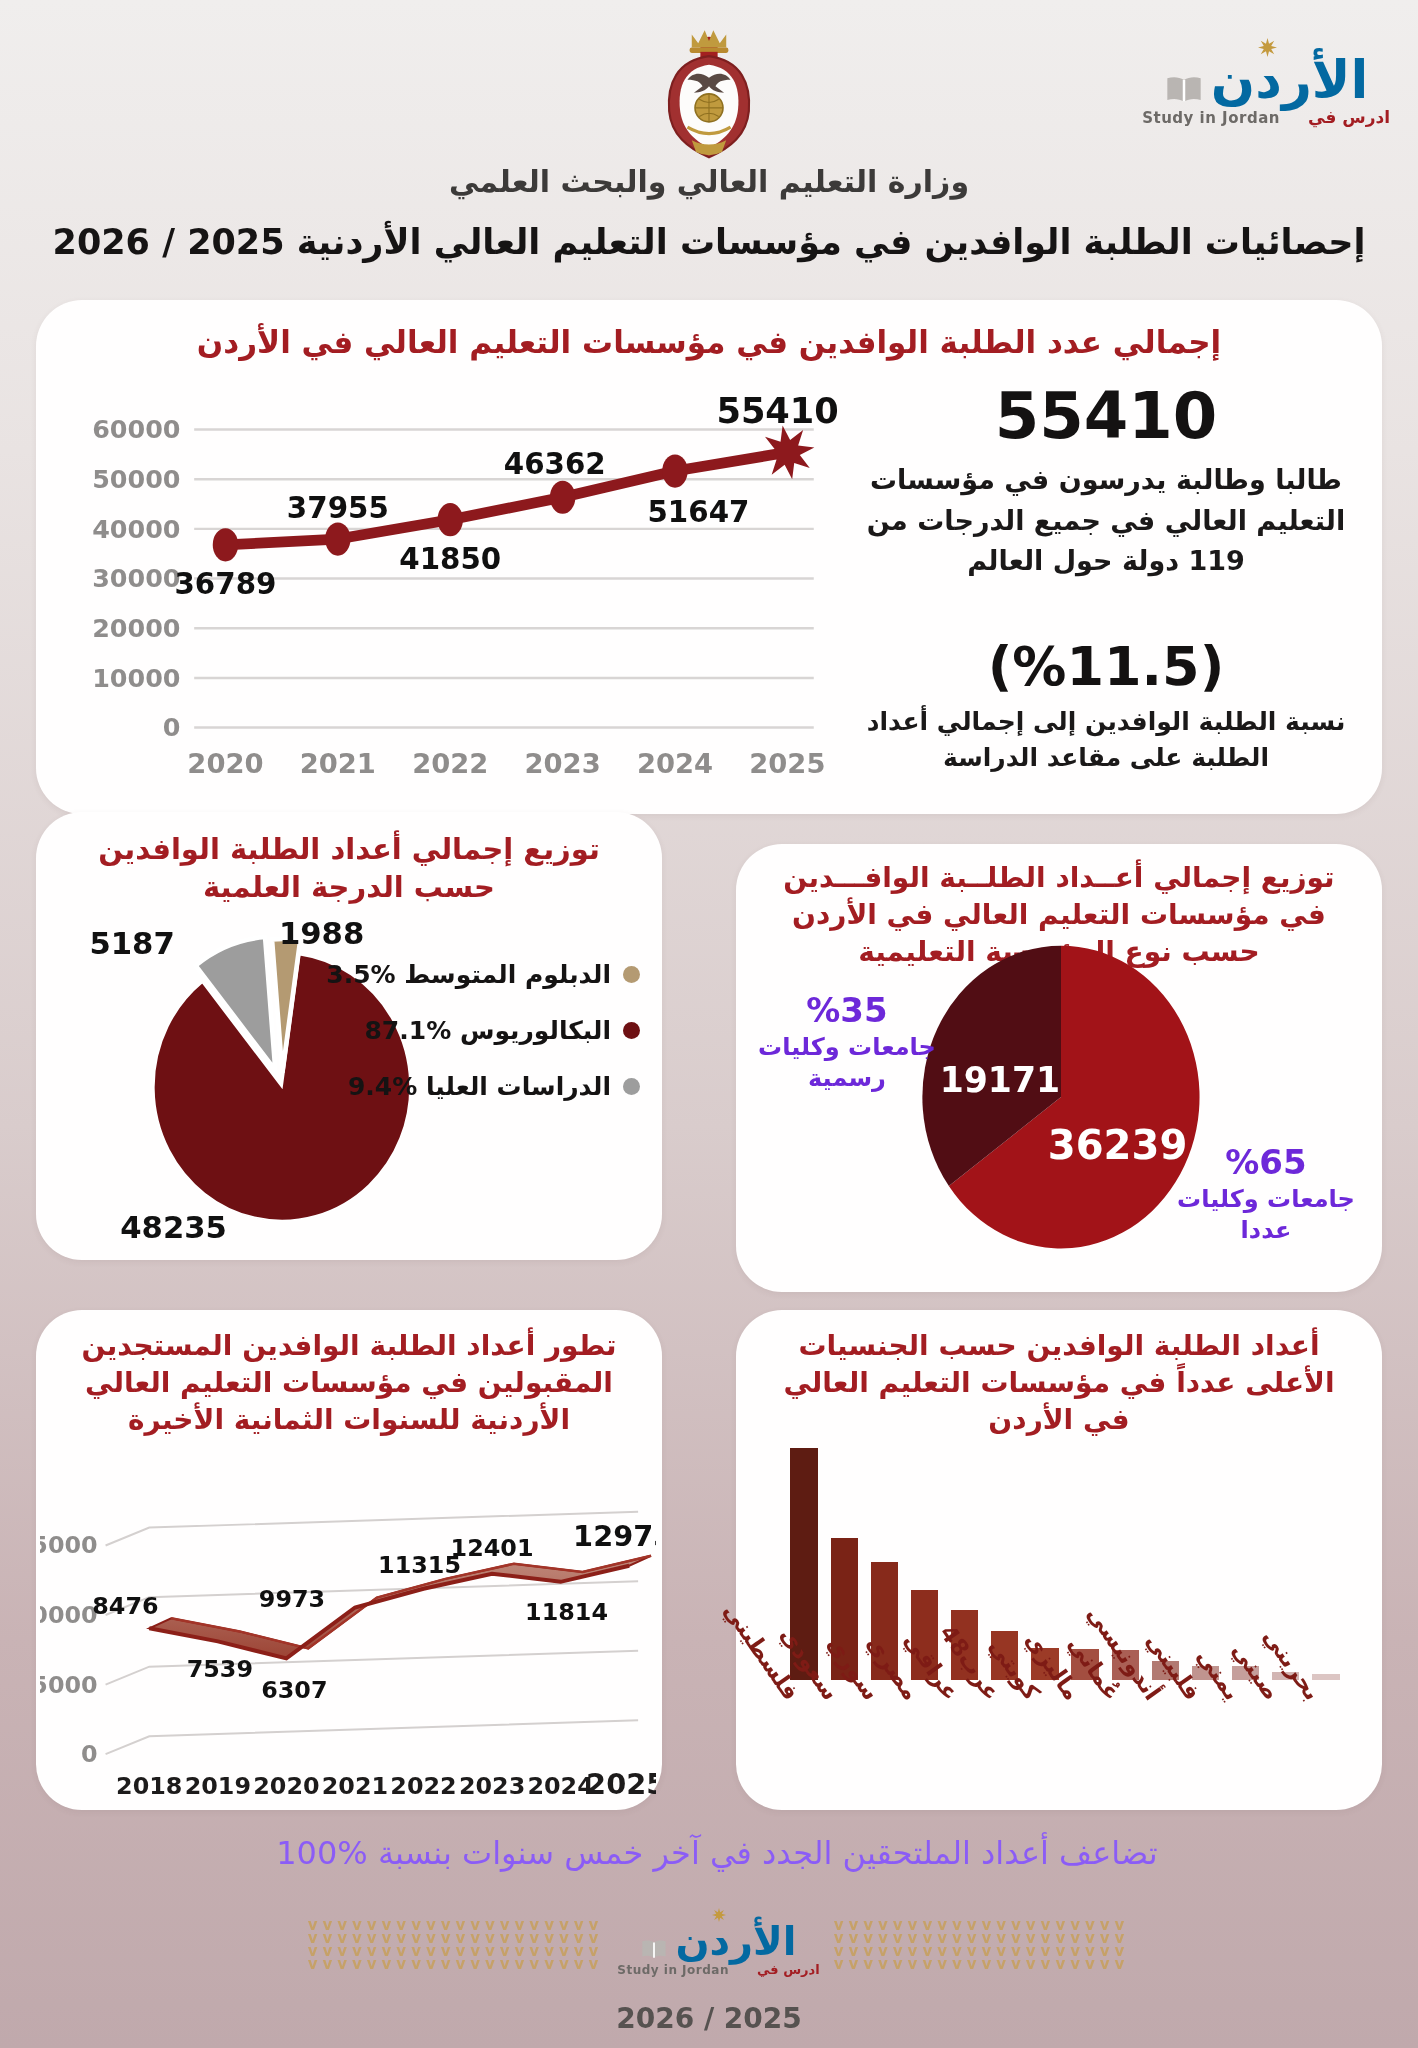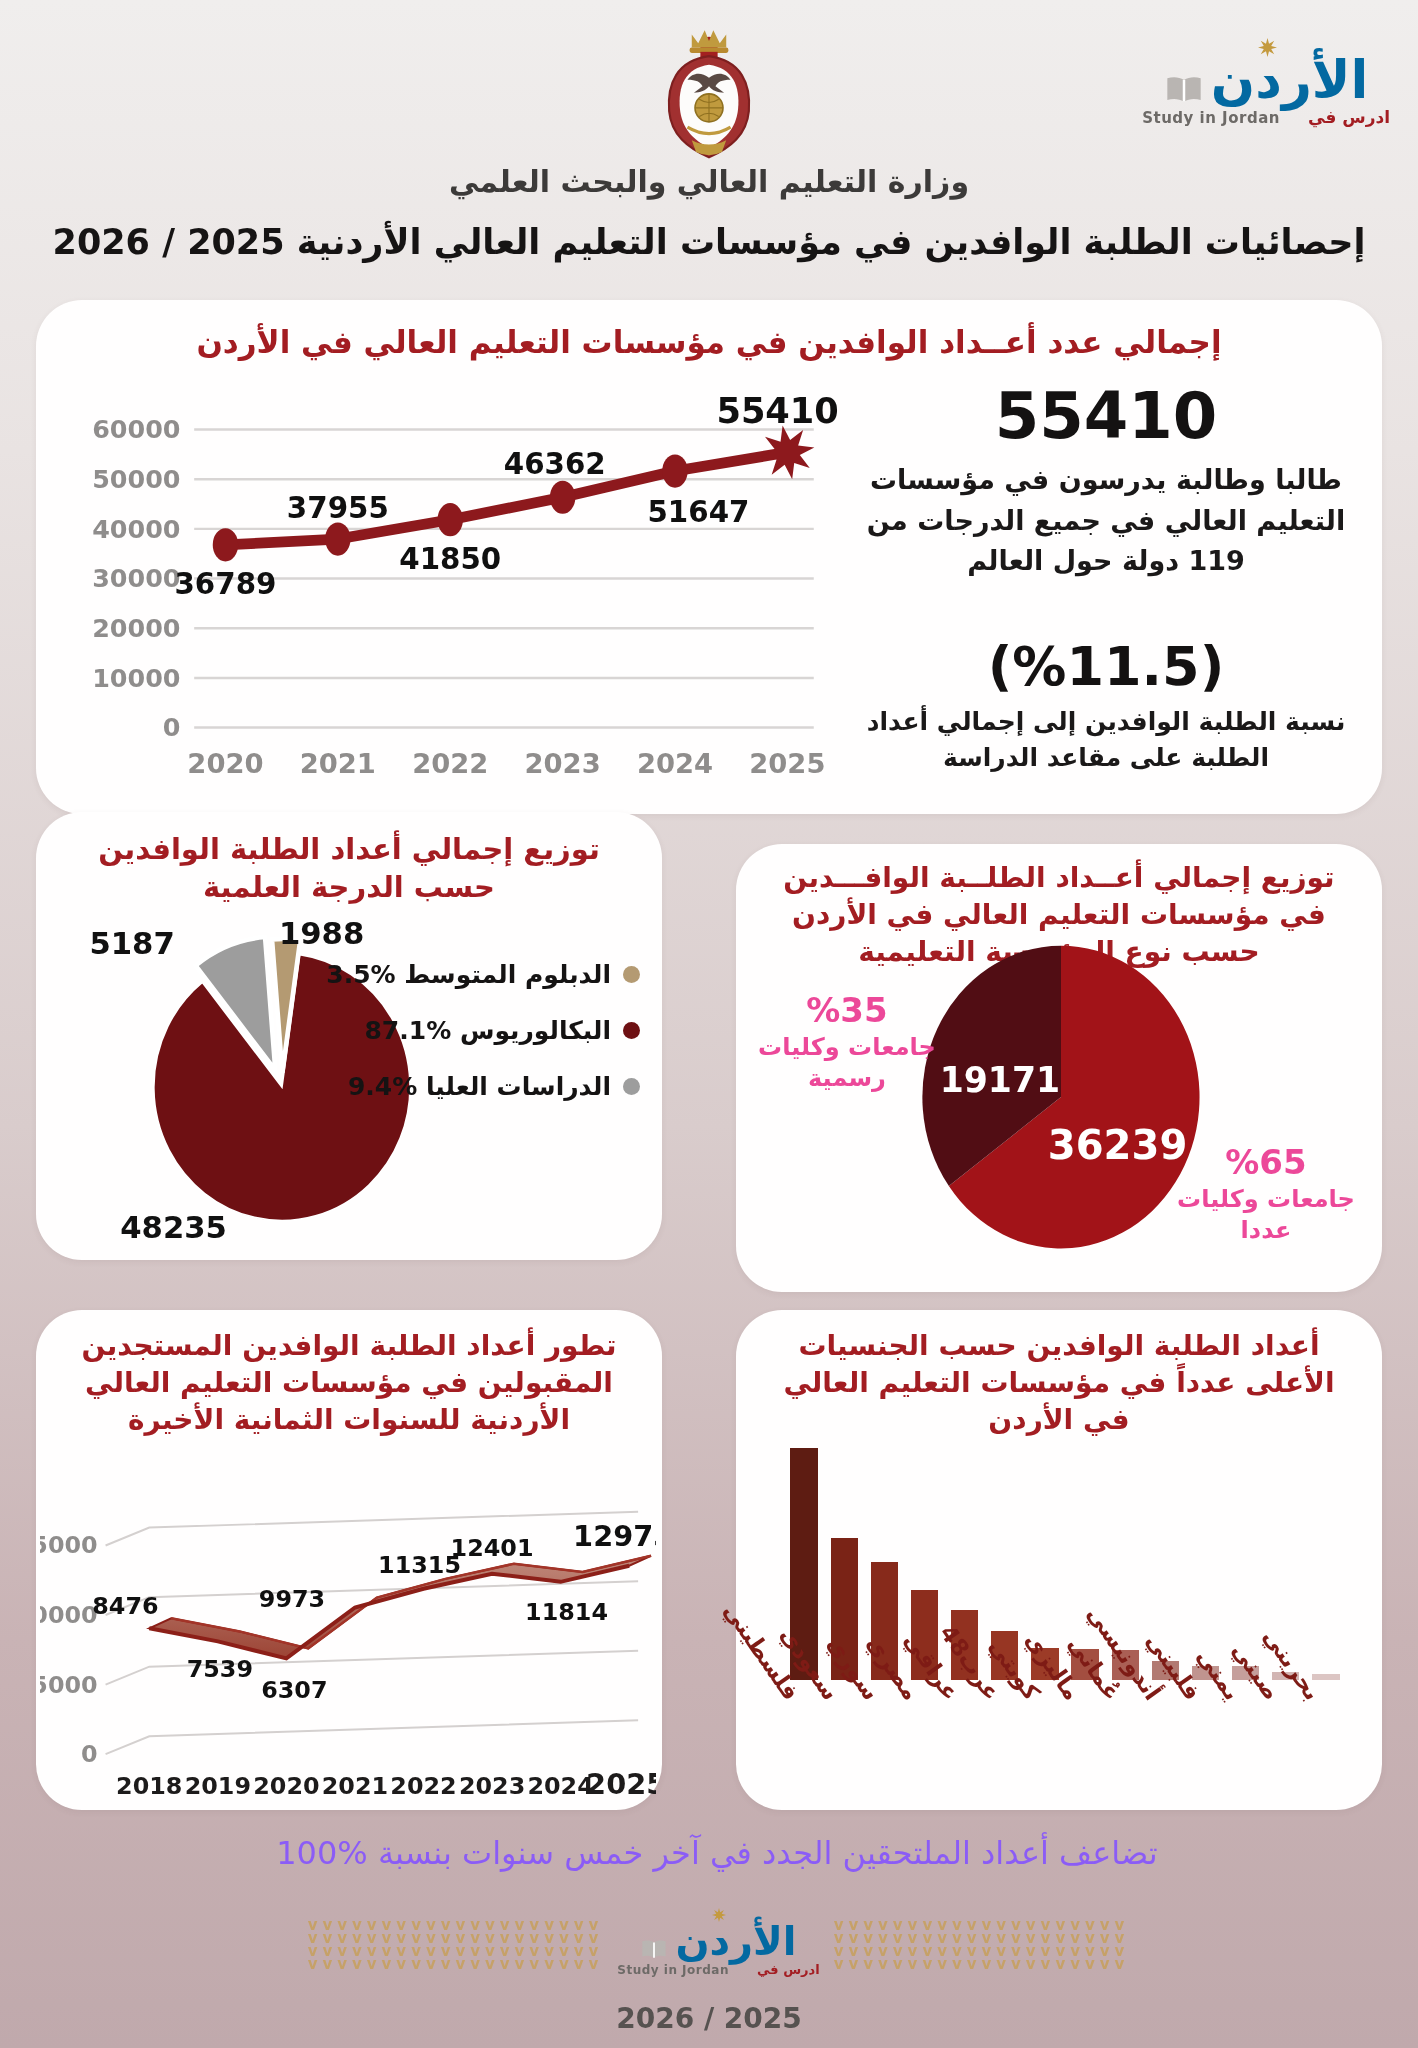--- a/index.html
+++ b/index.html
@@ -50,21 +50,21 @@
   #card-degree .card-title{margin-top:18px;font-size:29px;width:82%;}
   #degree-svg{position:absolute;left:2px;top:90px;}
   #degree-legend{position:absolute;right:22px;top:148px;display:flex;flex-direction:column;gap:27px;}
   .legend-row{display:flex;align-items:center;gap:12px;direction:rtl;}
   .legend-dot{width:17px;height:17px;border-radius:50%;flex:0 0 auto;}
   .legend-label{font-size:25px;font-weight:800;color:#151313;white-space:nowrap;}
   
   #card-inst{left:736px;top:844px;width:646px;height:448px;}
   #card-inst .card-title{margin-top:16px;font-size:28px;width:94%;}
   #inst-svg{position:absolute;left:170px;top:96px;}
-  .callout{position:absolute;text-align:center;color:#ec4899;font-weight:800;}
+  .callout{position:absolute;text-align:center;color:#6d28d9;font-weight:800;}
   #callout-left{left:16px;top:146px;width:190px;}
   #callout-right{right:2px;top:298px;width:228px;}
   .callout-pct{font-size:34px;direction:ltr;}
   .callout-label{font-size:24px;margin-top:2px;line-height:1.3;}
   
   #card-trend{left:36px;top:1310px;width:626px;height:500px;}
   #card-trend .card-title{margin-top:18px;font-size:28px;width:92%;}
   #trend-svg{position:absolute;left:4px;top:124px;}
   
   #card-nat{left:736px;top:1310px;width:646px;height:500px;}
@@ -118,21 +118,21 @@
   <div class="brand-sub">
     <span class="brand-en">Study in Jordan</span>
     <span class="brand-ar">ادرس في</span>
   </div>
 </div>
 
 <div class="abs rtl" id="ministry">وزارة التعليم العالي والبحث العلمي</div>
 <div class="abs rtl" id="page-title">إحصائيات الطلبة الوافدين في مؤسسات التعليم العالي الأردنية 2025 / 2026</div>
 
 <div class="card" id="card-total">
-  <div class="card-title rtl">إجمالي عدد أعــداد الوافدين في مؤسسات التعليم العالي في الأردن</div>
+  <div class="card-title rtl">إجمالي عدد الطلبة الوافدين في مؤسسات التعليم العالي في الأردن</div>
   <svg id="line-svg" width="780" height="430" viewBox="0 0 780 440">
       <line x1="118" y1="370" x2="752" y2="370" stroke="#d8d5d4" stroke-width="2.5"></line>
       <text x="104" y="379" font-size="26" fill="#8f8d8c" text-anchor="end" font-weight="600">0</text>
       <line x1="118" y1="319.1666666666667" x2="752" y2="319.1666666666667" stroke="#d8d5d4" stroke-width="2.5"></line>
       <text x="104" y="328.1666666666667" font-size="26" fill="#8f8d8c" text-anchor="end" font-weight="600">10000</text>
       <line x1="118" y1="268.33333333333337" x2="752" y2="268.33333333333337" stroke="#d8d5d4" stroke-width="2.5"></line>
       <text x="104" y="277.33333333333337" font-size="26" fill="#8f8d8c" text-anchor="end" font-weight="600">20000</text>
       <line x1="118" y1="217.5" x2="752" y2="217.5" stroke="#d8d5d4" stroke-width="2.5"></line>
       <text x="104" y="226.5" font-size="26" fill="#8f8d8c" text-anchor="end" font-weight="600">30000</text>
       <line x1="118" y1="166.66666666666669" x2="752" y2="166.66666666666669" stroke="#d8d5d4" stroke-width="2.5"></line>

